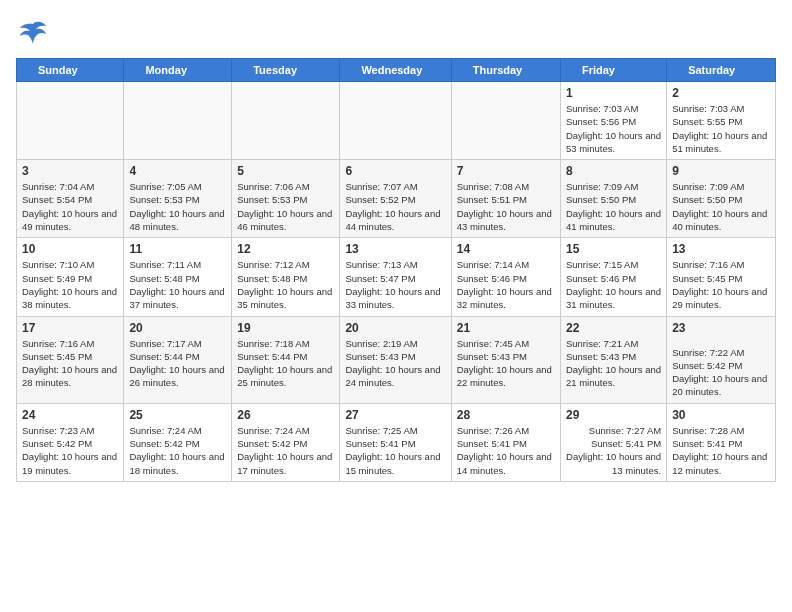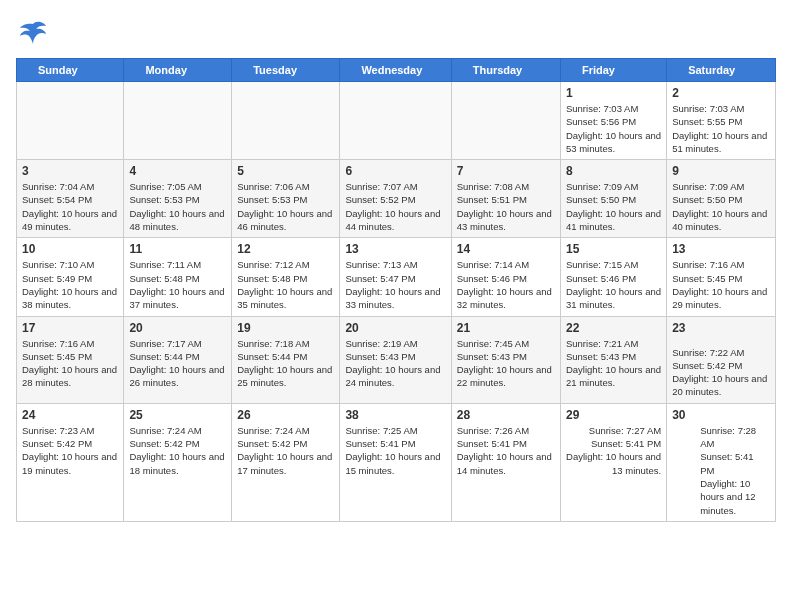--- a/index.html
+++ b/index.html
@@ -279,39 +279,39 @@
 Sunset: 5:42 PM
 Daylight: 10 hours and 18 minutes.</div>
           </td>
           <td>
             <span class="day-number">26</span>
             <div class="day-info" style="white-space: pre-line;">Sunrise: 7:24 AM
 Sunset: 5:42 PM
 Daylight: 10 hours and 17 minutes.</div>
           </td>
           <td>
-            <span class="day-number">38</span>
+            <span class="day-number">27</span>
             <div class="day-info" style="white-space: pre-line;">Sunrise: 7:25 AM
 Sunset: 5:41 PM
 Daylight: 10 hours and 15 minutes.</div>
           </td>
           <td>
             <span class="day-number">28</span>
             <div class="day-info" style="white-space: pre-line;">Sunrise: 7:26 AM
 Sunset: 5:41 PM
 Daylight: 10 hours and 14 minutes.</div>
           </td>
           <td>
             <span class="day-number">29</span>
             <div class="day-info" style="white-space: pre-line; text-align: right;">Sunrise: 7:27 AM
 Sunset: 5:41 PM
 Daylight: 10 hours and 13 minutes.</div>
           </td>
           <td>
             <span class="day-number">30</span>
-            <div class="day-info" style="white-space: pre-line; margin-left: 28px;">Sunrise: 7:28 AM
+            <div class="day-info" style="white-space: pre-line;">Sunrise: 7:28 AM
 Sunset: 5:41 PM
 Daylight: 10 hours and 12 minutes.</div>
           </td>
         </tr>
       </tbody>
   </table>
 </div>
 
 </body></html>

